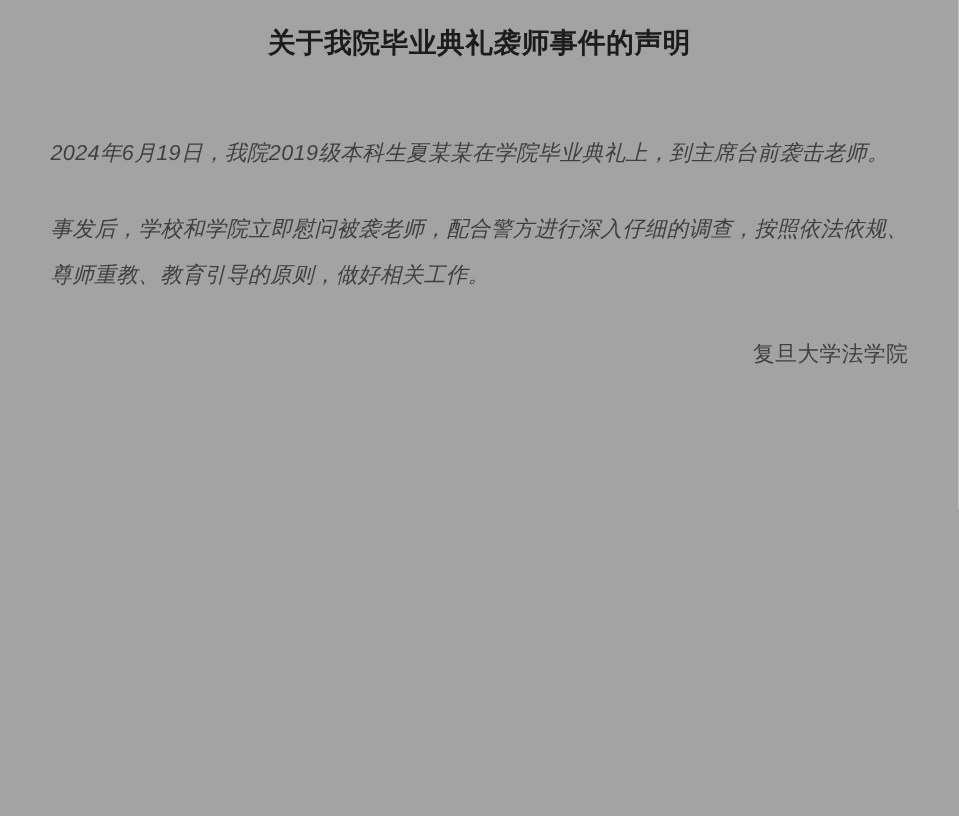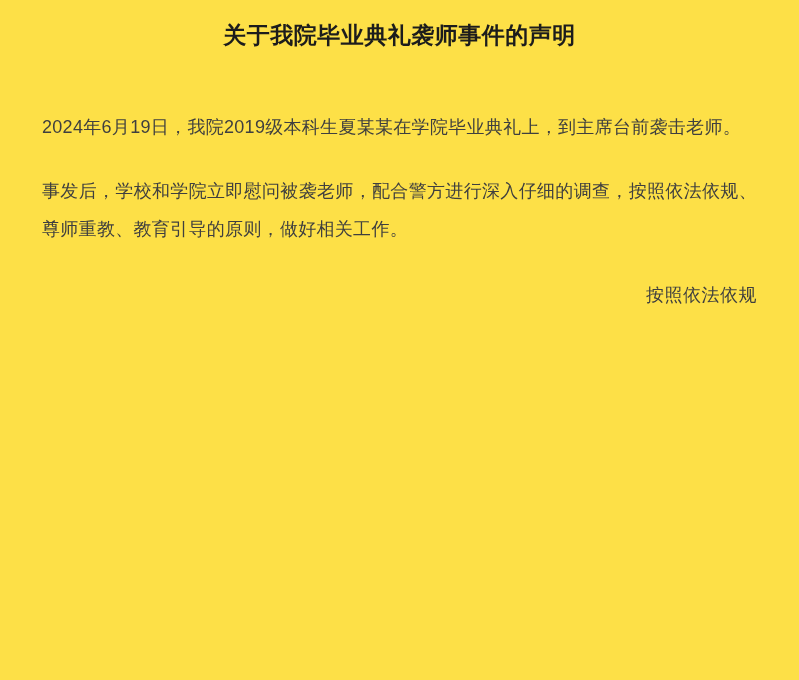--- a/index.html
+++ b/index.html
@@ -11,21 +11,21 @@
     width: 799px;
     height: 680px;
     overflow: hidden;
     font-family: "Liberation Sans", "DejaVu Sans", sans-serif;
   }
   .page {
     box-sizing: border-box;
     width: 799px;
     height: 680px;
     padding: 14px 42px 0 42px;
-    background: #fde047;
+    background: #a3a3a3;
   }
   .title {
     margin: 4px 0 0 0;
     font-size: 23px;
     line-height: 34px;
     font-weight: 700;
     text-align: center;
     color: #1c1c1c;
     letter-spacing: 0.5px;
   }
@@ -33,20 +33,21 @@
     margin-top: 56px;
   }
   .para {
     margin: 26px 0 0 0;
     font-size: 18px;
     line-height: 38px;
     color: #3f3f3f;
     text-align: justify;
     text-justify: inter-ideograph;
     letter-spacing: 0.3px;
+    font-style: italic;
   }
   .para:first-child {
     margin-top: 0;
   }
   .sig-block {
     margin-top: 28px;
     text-align: right;
   }
   .sig-line {
     margin: 0;
@@ -66,16 +67,16 @@
   <div class="body-text">
     <p class="para">2024年6月19日，我院2019级本科生夏某某在学院毕业典礼上，到主席台前袭击老师。</p>
 
 
     <p class="para">事发后，学校和学院立即慰问被袭老师，配合警方进行深入仔细的调查，按照依法依规、尊师重教、教育引导的原则，做好相关工作。</p>
 
 
   </div>
 
   <div class="sig-block">
-    <p class="sig-line">按照依法依规</p>
+    <p class="sig-line">复旦大学法学院</p>
   </div>
 
 </div>
 
 </body></html>

